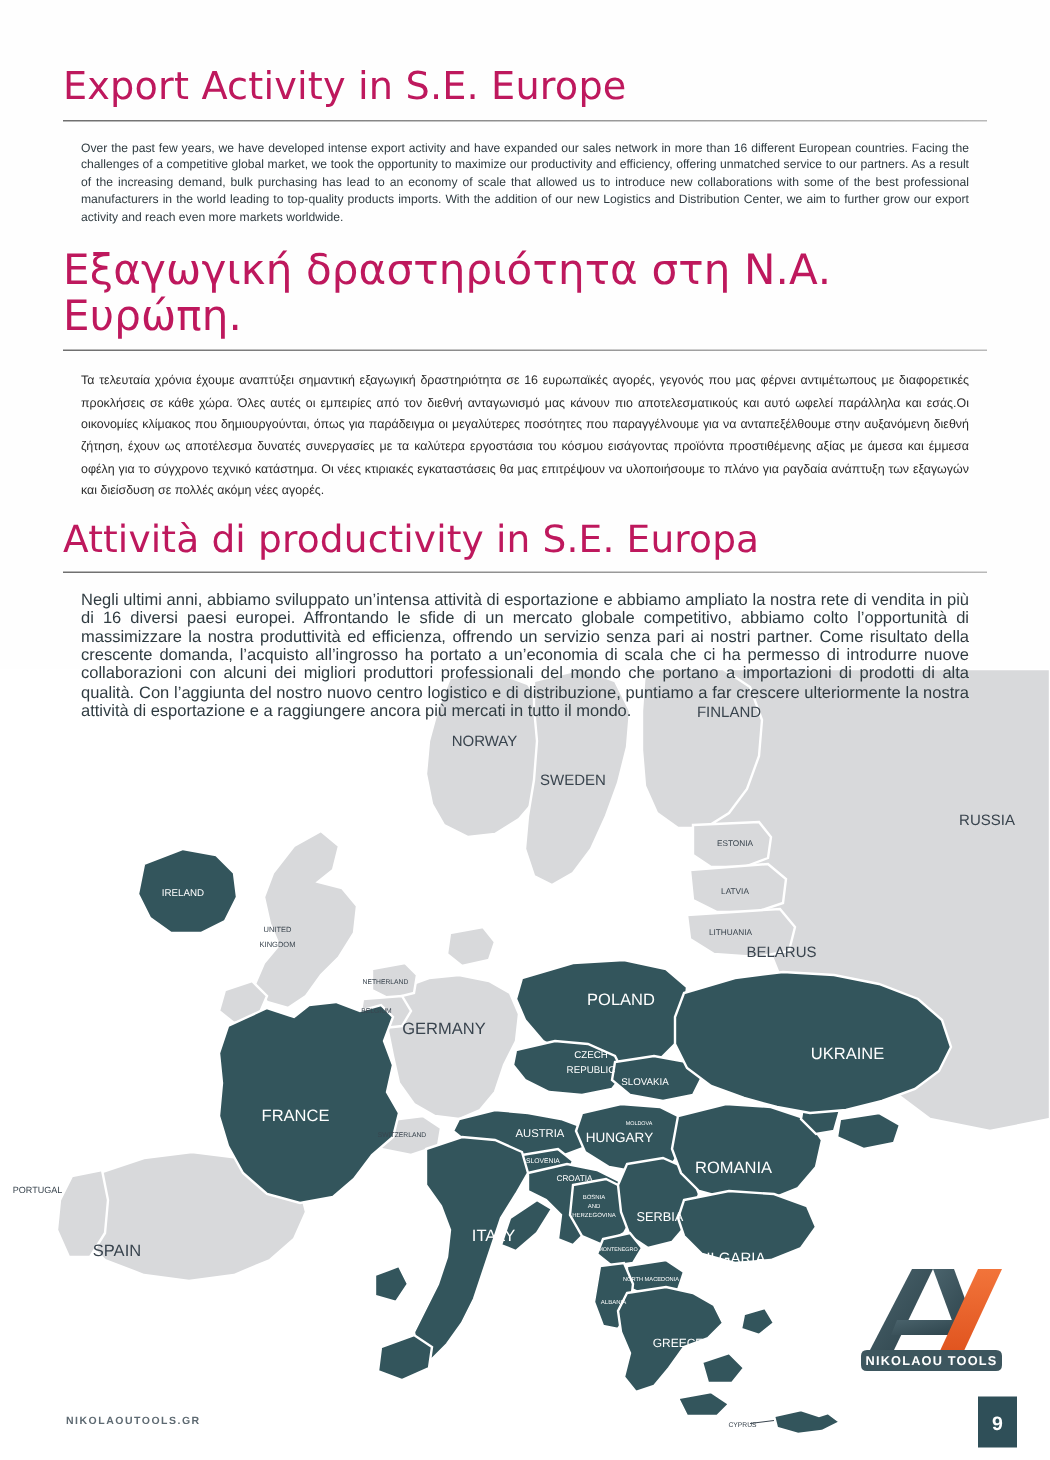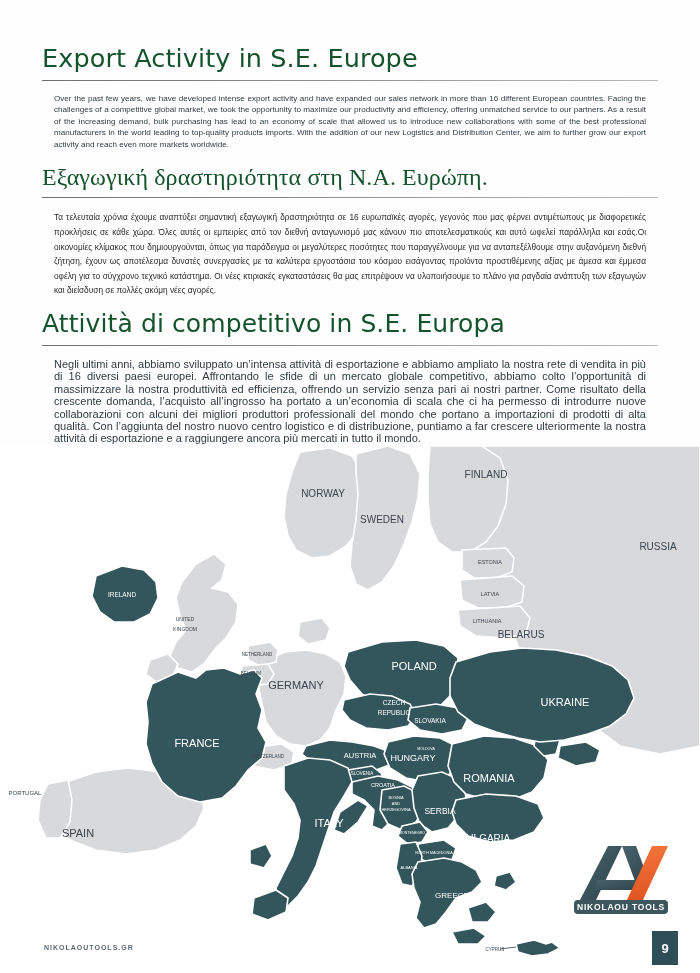--- a/index.html
+++ b/index.html
@@ -20,25 +20,25 @@
     position:absolute;
     left:42px;top:44px;width:616px;
     z-index:5;
   }
   .section{margin-bottom:14px;}
   h1.heading{
     font-family:"DejaVu Sans", sans-serif;
     font-weight:400;
     font-size:25.5px;
     line-height:1.12;
-    color:#14532d;
+    color:#be185d;
     margin:0 0 7px 0;
     letter-spacing:0.1px;
   }
-  h1.heading.gr{font-size:24px;font-family:Liberation Serif, serif;}
+  h1.heading.gr{font-size:28px;}
   h1.heading.it{font-size:25px;}
   .rule{
     height:1px;
     width:100%;
     background:linear-gradient(to right,#6f6f6f 0%,#8e8e8e 45%,#b9b9b9 100%);
     margin-bottom:8px;
   }
   p.body{
     margin:12px;
     font-size:8.1px;
@@ -254,21 +254,21 @@
       <p class="body en">Over the past few years, we have developed intense export activity and have expanded our sales network in more than 16 different European countries. Facing the challenges of a competitive global market, we took the opportunity to maximize our productivity and efficiency, offering unmatched service to our partners. As a result of the increasing demand, bulk purchasing has lead to an economy of scale that allowed us to introduce new collaborations with some of the best professional manufacturers in the world leading to top-quality products imports. With the addition of our new Logistics and Distribution Center, we aim to further grow our export activity and reach even more markets worldwide.</p>
     </div>
 
     <div class="section sec-gr">
       <h1 class="heading gr">Εξαγωγική δραστηριότητα στη Ν.Α. Ευρώπη.</h1>
       <div class="rule"></div>
       <p class="body gr">Τα τελευταία χρόνια έχουμε αναπτύξει σημαντική εξαγωγική δραστηριότητα σε 16 ευρωπαϊκές αγορές, γεγονός που μας φέρνει αντιμέτωπους με διαφορετικές προκλήσεις σε κάθε χώρα. Όλες αυτές οι εμπειρίες από τον διεθνή ανταγωνισμό μας κάνουν πιο αποτελεσματικούς και αυτό ωφελεί παράλληλα και εσάς.Οι οικονομίες κλίμακος που δημιουργούνται, όπως για παράδειγμα οι μεγαλύτερες  ποσότητες που παραγγέλνουμε για να ανταπεξέλθουμε στην αυξανόμενη διεθνή ζήτηση, έχουν ως αποτέλεσμα δυνατές συνεργασίες με τα καλύτερα εργοστάσια του κόσμου εισάγοντας προϊόντα προστιθέμενης αξίας με άμεσα και έμμεσα οφέλη για το σύγχρονο τεχνικό κατάστημα. Οι νέες κτιριακές εγκαταστάσεις θα μας επιτρέψουν να υλοποιήσουμε το πλάνο για  ραγδαία ανάπτυξη των εξαγωγών και διείσδυση σε πολλές ακόμη νέες αγορές.</p>
     </div>
 
     <div class="section sec-it">
-      <h1 class="heading it">Attività di competitivo in S.E. Europa</h1>
+      <h1 class="heading it">Attività di productivity in S.E. Europa</h1>
       <div class="rule"></div>
       <p class="body it">Negli ultimi anni, abbiamo sviluppato un’intensa attività di esportazione e abbiamo ampliato la nostra rete di vendita in più di 16 diversi paesi europei. Affrontando le sfide di un mercato globale competitivo, abbiamo colto l’opportunità di massimizzare la nostra produttività ed efficienza, offrendo un servizio senza pari ai nostri partner. Come risultato della crescente domanda, l’acquisto all’ingrosso ha portato a un’economia di scala che ci ha permesso di introdurre nuove collaborazioni con alcuni dei migliori produttori professionali del mondo che portano a importazioni di prodotti di alta qualità. Con l’aggiunta del nostro nuovo centro logistico e di distribuzione, puntiamo a far crescere ulteriormente la nostra attività di esportazione e a raggiungere ancora più mercati in tutto il mondo.</p>
     </div>
 
   </div>
 
   <div class="logo">
     <svg width="112" height="72" viewBox="0 0 112 72" xmlns="http://www.w3.org/2000/svg">
       <defs>
         <linearGradient id="gdark" x1="0" y1="0" x2="1" y2="1">

